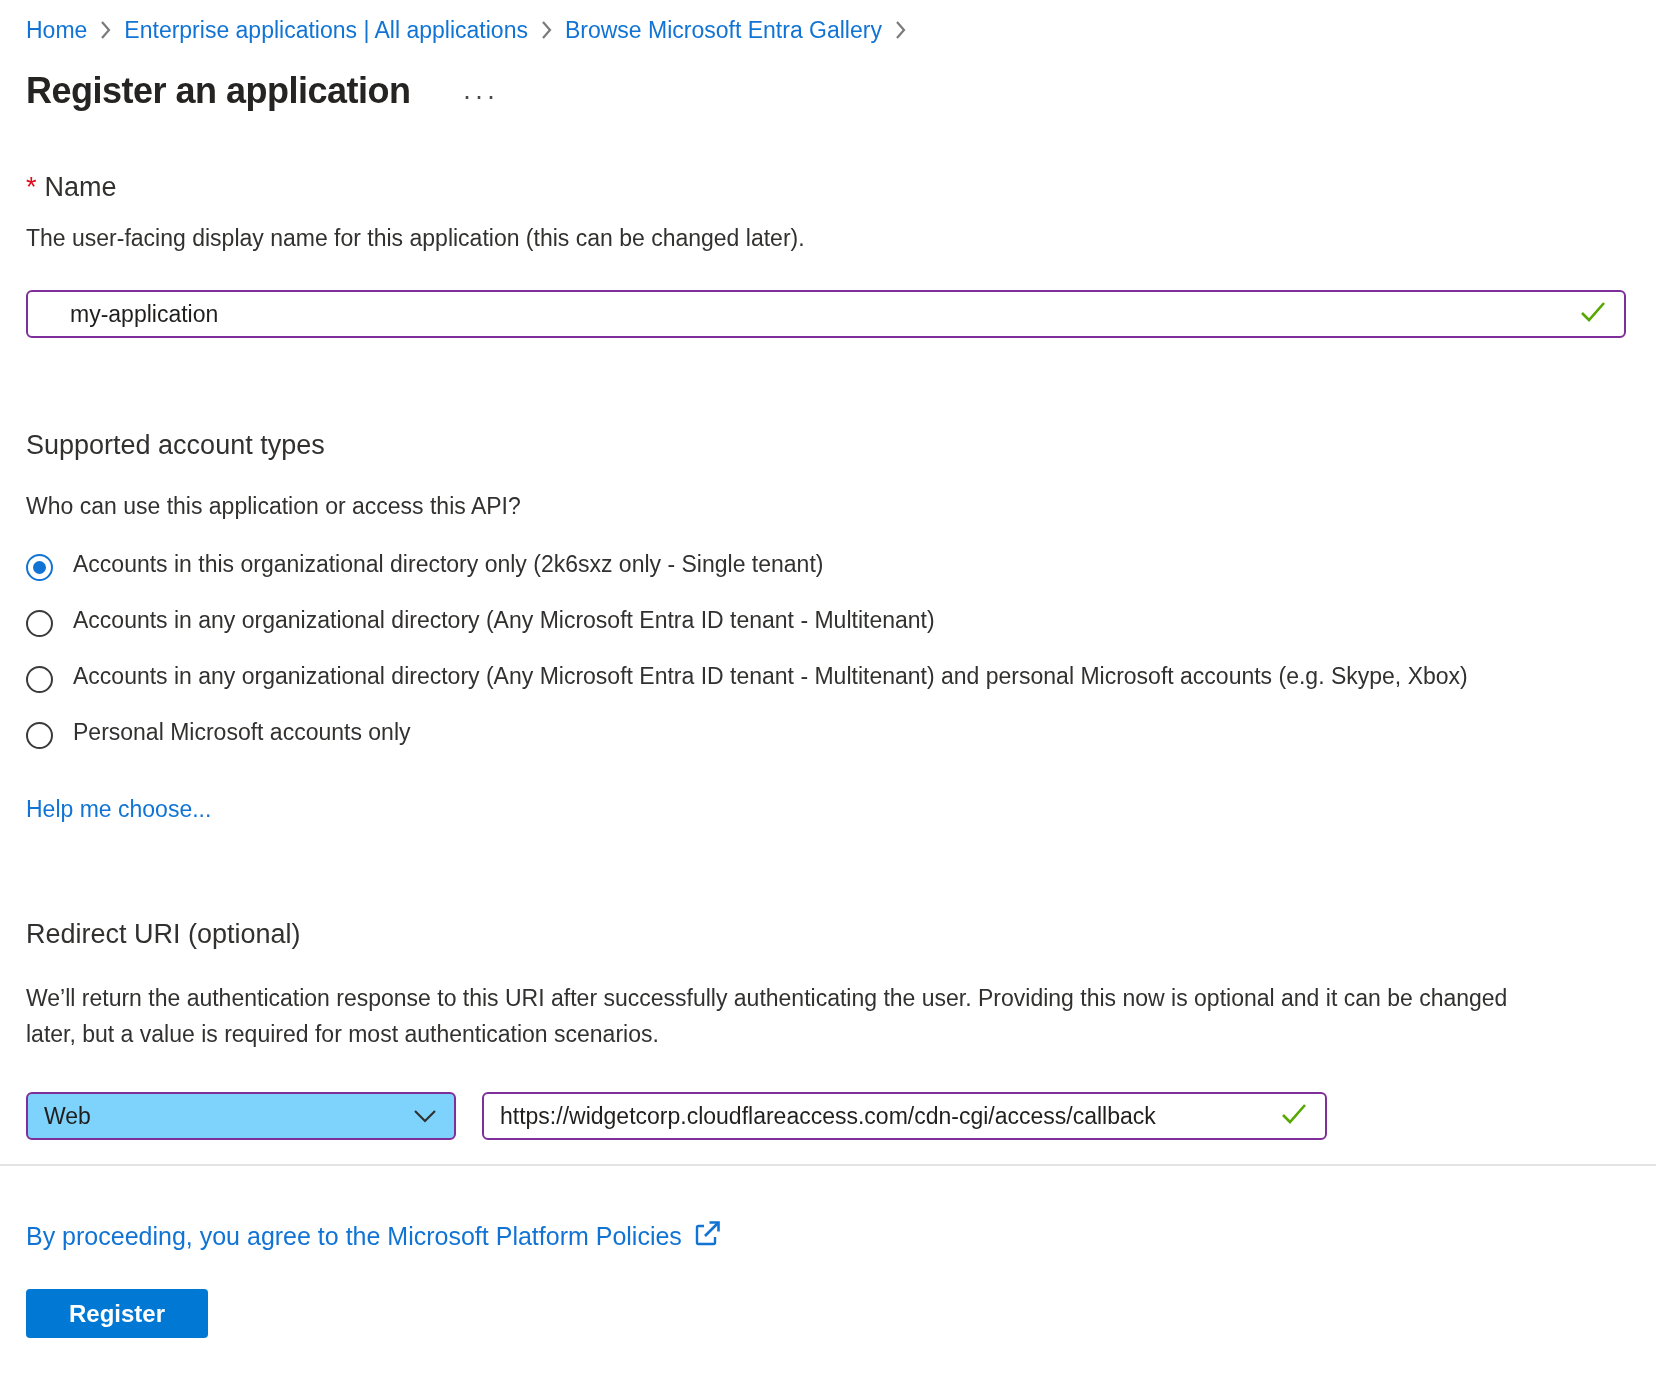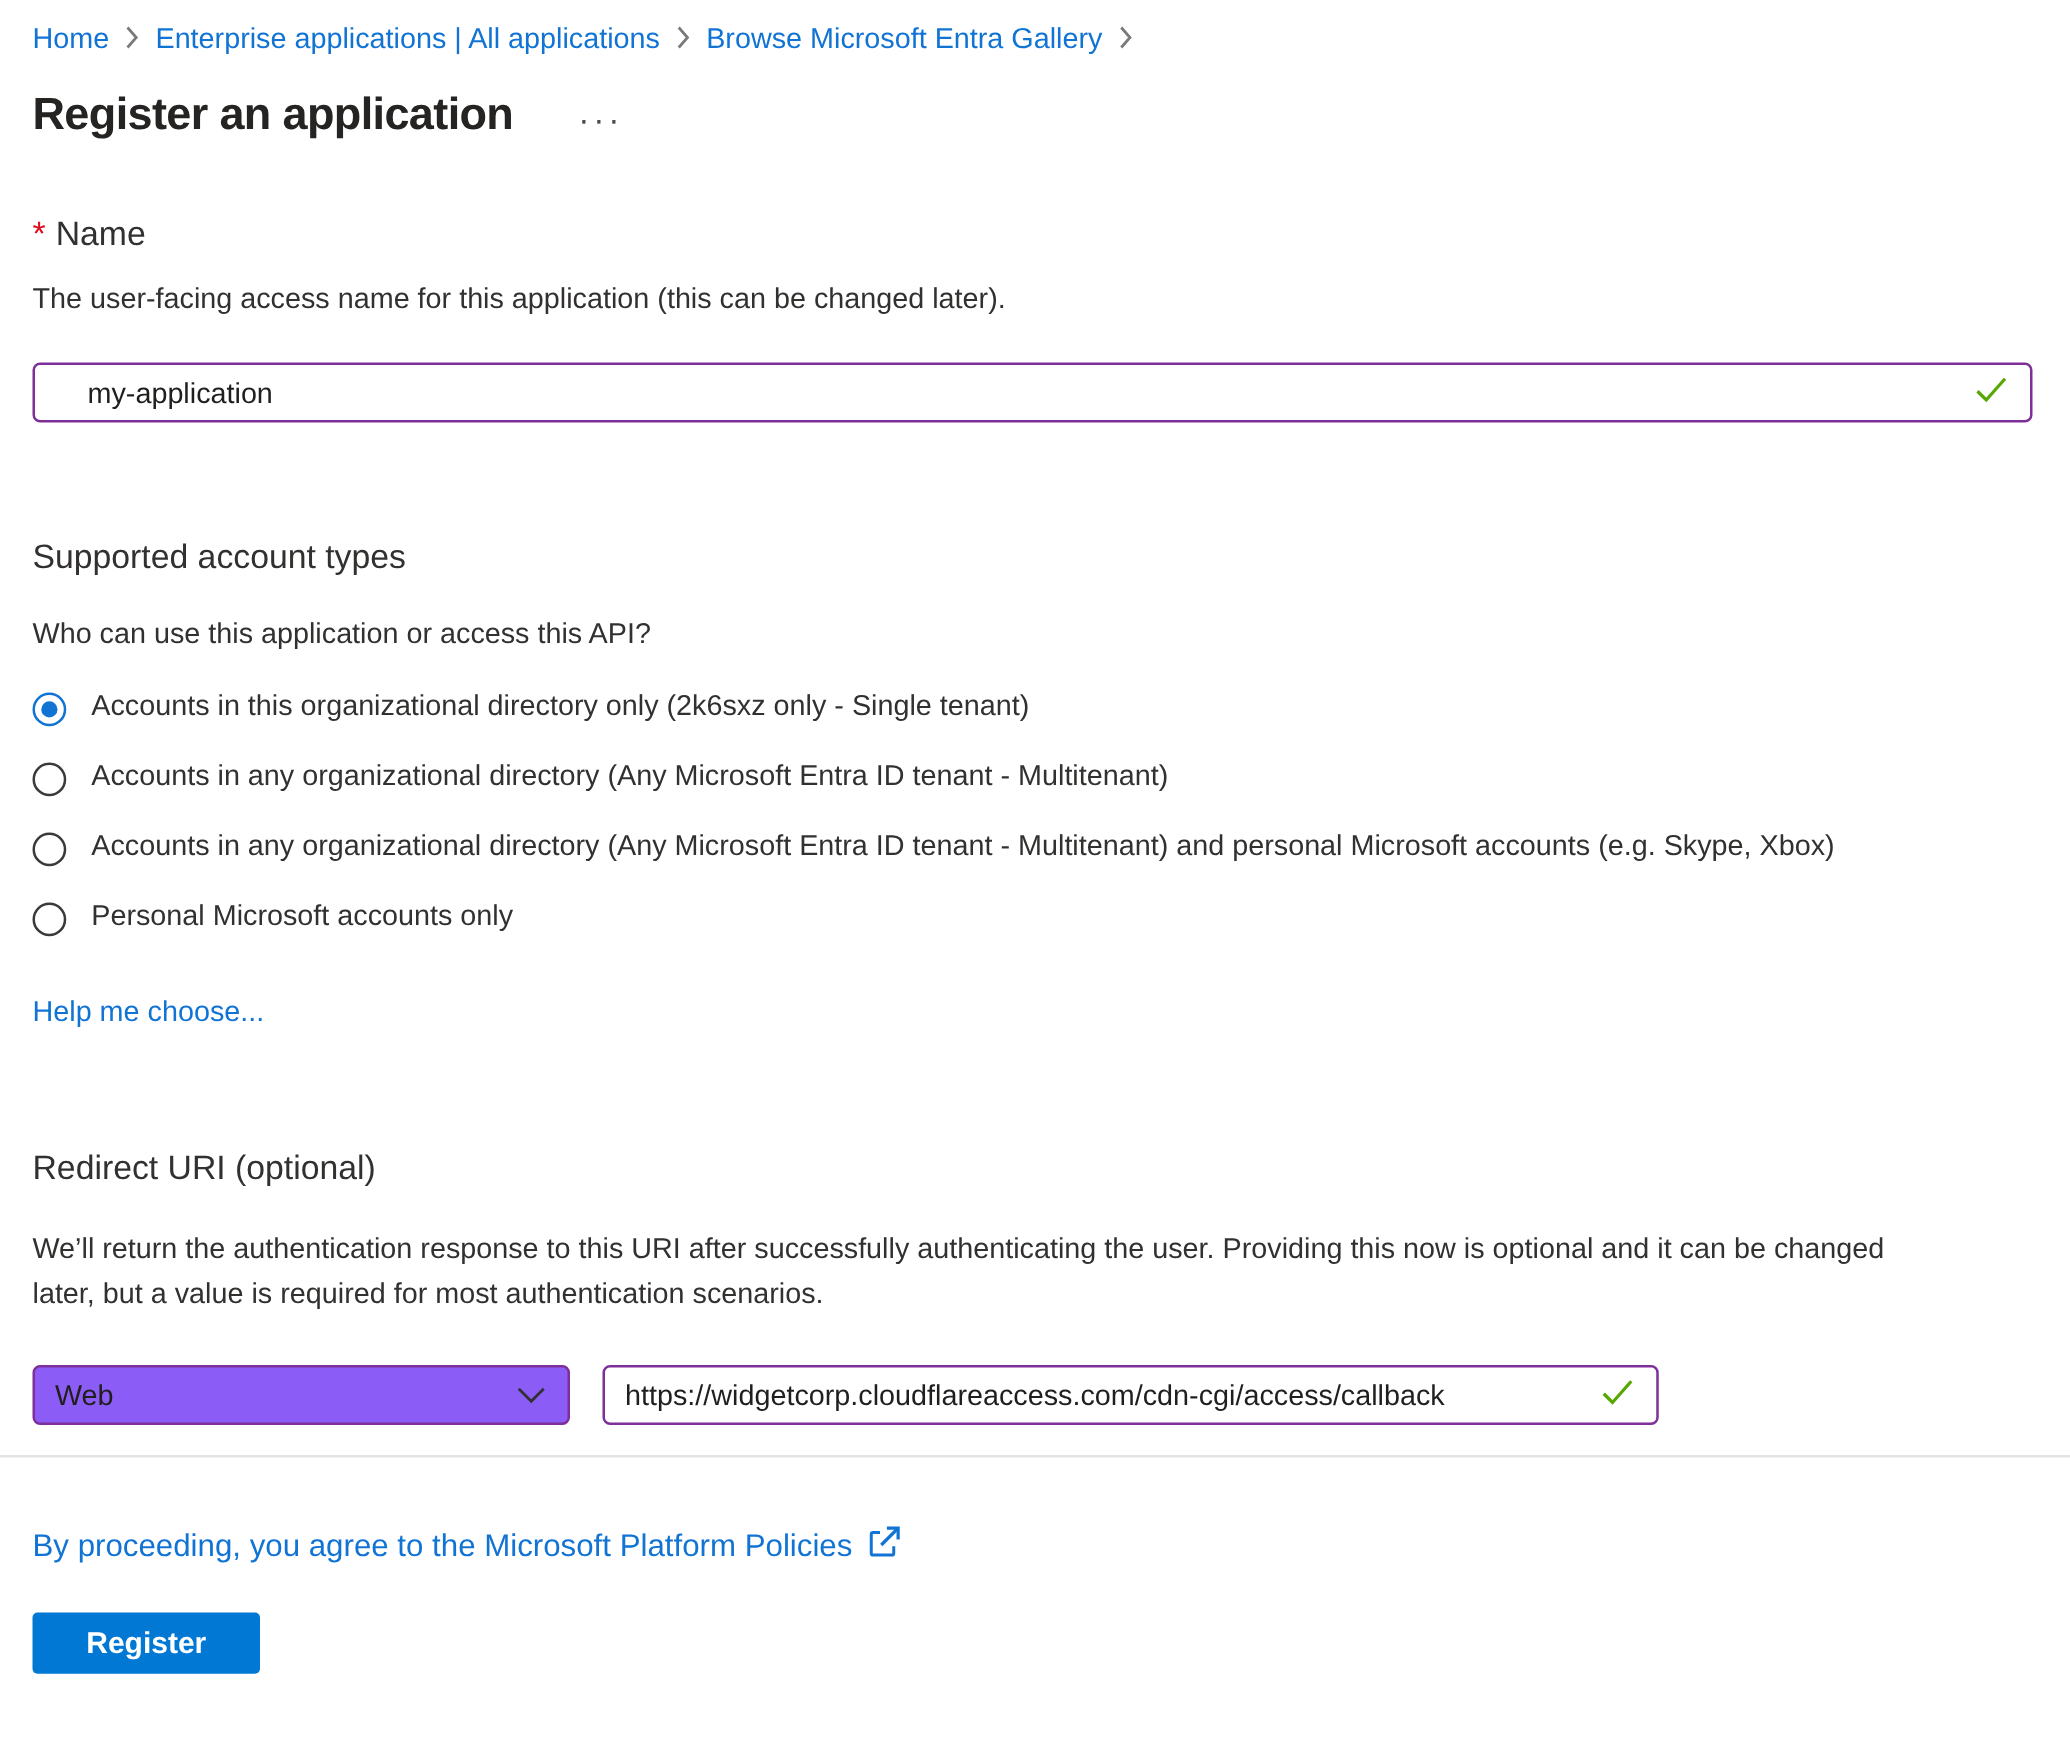--- a/index.html
+++ b/index.html
@@ -55,21 +55,21 @@
 
   .link{color:#1174d4;font-size:23px;text-decoration:none;cursor:pointer;display:inline-block;}
   .help-link{margin-top:36px;}
 
   .redirect-desc{margin-top:30px;font-size:23px;line-height:36px;max-width:1520px;color:#323130;}
 
   .uri-row{display:flex;align-items:center;gap:26px;margin-top:40px;}
   .select-box{
     width:430px;height:48px;border:2.5px solid #7f2f99;border-radius:6px;
     display:flex;align-items:center;justify-content:space-between;
-    padding:0 16px;box-sizing:border-box;font-size:23px;color:#201f1e;cursor:pointer;background:#8b5cf6;
+    padding:0 16px;box-sizing:border-box;font-size:23px;color:#201f1e;cursor:pointer;background:#7dd3fc;
   }
   .uri-input-wrap{margin-top:0;width:845px;}
 
   .divider{border:none;border-top:2px solid #e3e3e3;margin:24px -30px 0 -26px;}
 
   .policy-row{margin-top:54px;display:flex;align-items:flex-end;gap:12px;}
   .policy-link{font-size:25px;color:#1174d4;text-decoration:none;cursor:pointer;display:flex;align-items:center;gap:12px;}
 
   .register-btn{
     margin-top:36px;background:#0078d4;color:#ffffff;border:none;border-radius:4px;
@@ -108,21 +108,21 @@
   <div class="title-row">
     <h1 class="page-title">Register an application</h1>
     <span class="more-dots">···</span>
   </div>
 
   
   <div>
     <div class="field-label">
       <span class="req">*</span><span>Name</span>
     </div>
-    <div class="desc">The user-facing access name for this application (this can be changed later).</div>
+    <div class="desc">The user-facing display name for this application (this can be changed later).</div>
     <div class="input-wrap name-input-wrap">
       <input class="text-input" type="text" value="my-application" style="">
       <span class="check-icon">
         <svg width="30" height="26" viewBox="0 0 30 26">
             <path d="M4 14 L11 21 L26 4" fill="none" stroke="#57a802" stroke-width="2.6"></path>
           </svg>
       </span>
     </div>
   </div>
 

